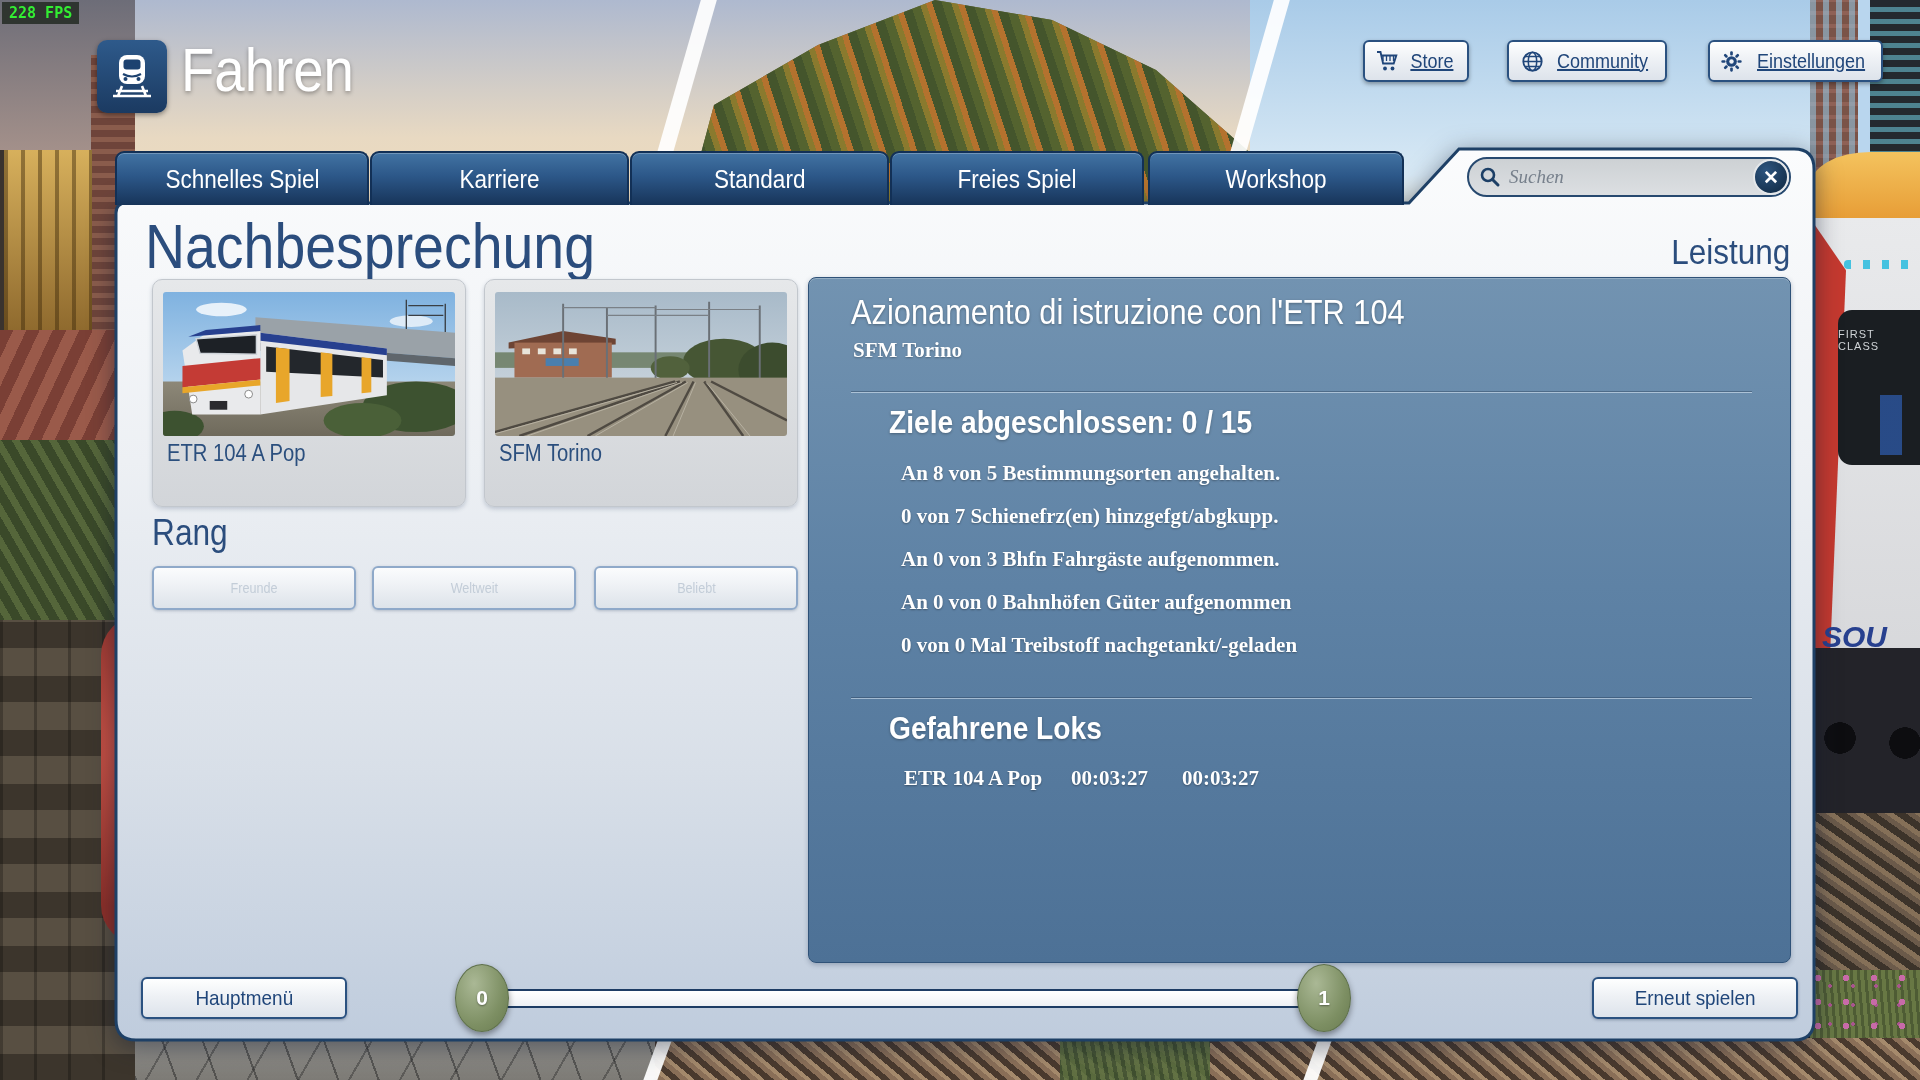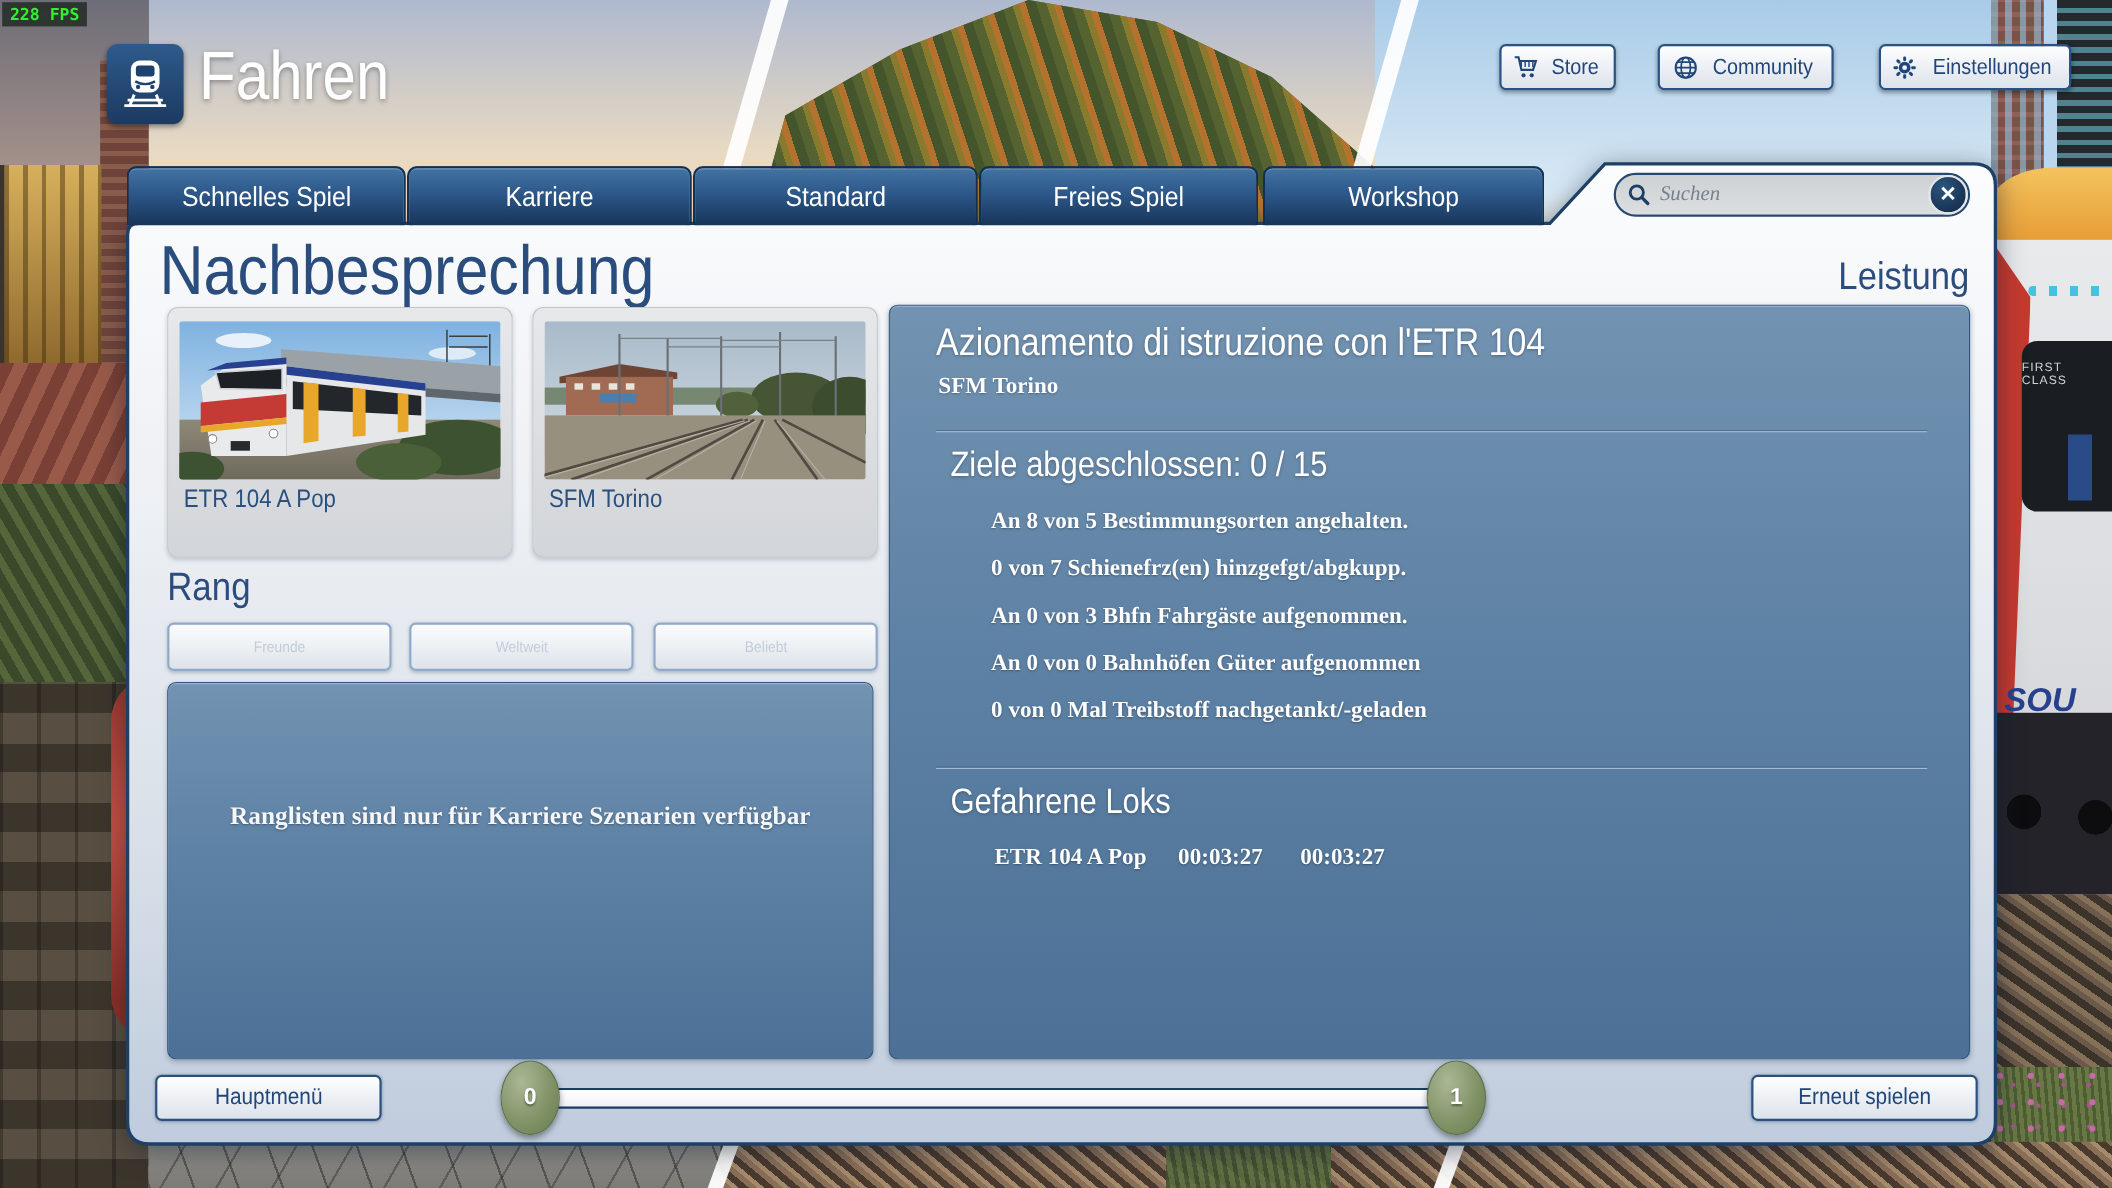--- a/index.html
+++ b/index.html
@@ -83,21 +83,21 @@
         background:linear-gradient(180deg,#2e5a8b,#1b3a61);box-shadow:0 2px 5px rgba(0,0,0,.4);
         display:flex;align-items:center;justify-content:center;}
   .app-title{left:181px;top:34px;color:#fff;font-size:62px;font-weight:400;z-index:6;
              text-shadow:0 2px 5px rgba(0,0,0,.35);}
   .cond{display:inline-block;transform:scaleX(.88);transform-origin:0 50%;white-space:nowrap;}
   .condc{display:inline-block;transform:scaleX(.9);transform-origin:50% 50%;white-space:nowrap;}
   .condr{display:inline-block;transform:scaleX(.9);transform-origin:100% 50%;white-space:nowrap;}
   .topbtn{top:40px;height:38px;z-index:6;display:flex;align-items:center;justify-content:center;gap:8px;
           border:2px solid #2a5180;border-radius:6px;color:#20467a;font-size:20px;cursor:pointer;
           background:linear-gradient(180deg,#feffff 0%,#eef1f5 45%,#dde3eb 100%);
-          box-shadow:0 2px 4px rgba(0,0,0,.35);}
+          box-shadow:0 2px 4px rgba(0,0,0,.35);text-decoration:underline;}
 
   
   .panel-svg{left:113px;top:146px;z-index:1;filter:drop-shadow(0 5px 12px rgba(15,25,45,.5));}
   .tab{top:151px;height:52px;z-index:3;display:flex;align-items:center;justify-content:center;cursor:pointer;
        border:2px solid #123056;border-bottom:none;border-radius:9px 9px 0 0;color:#fff;font-size:25px;
        background:linear-gradient(180deg,#4273a3 0%,#2c5788 45%,#173459 100%);
        box-shadow:inset 0 1px 0 rgba(255,255,255,.25);}
   .search{left:1467px;top:157px;width:324px;height:40px;z-index:4;border:2px solid #27496f;border-radius:21px;
           background:linear-gradient(180deg,#cdd1d4,#dcdfe2);display:flex;align-items:center;box-sizing:border-box;}
   .search-input{flex:1;min-width:0;background:transparent;border:none;outline:none;margin-left:6px;
@@ -128,21 +128,21 @@
   .rank-panel{left:152px;top:620px;width:642px;height:343px;z-index:4;box-sizing:border-box;}
   .rank-empty{position:absolute;left:0;right:0;top:108px;text-align:center;color:#f4f6f9;
               font-family:"Liberation Serif",serif;font-weight:bold;font-size:23px;text-shadow:0 1px 2px rgba(0,0,0,.35);}
 
   .debrief{left:808px;top:277px;width:983px;height:686px;z-index:4;box-sizing:border-box;}
   .debrief .title{position:absolute;left:42px;top:14px;font-size:35px;color:#fff;text-shadow:0 1px 3px rgba(0,0,0,.3);}
   .debrief .subtitle{position:absolute;left:44px;top:60px;font-family:"Liberation Serif",serif;font-weight:bold;
                      font-size:21px;color:#fff;text-shadow:0 1px 2px rgba(0,0,0,.3);}
   .divider{position:absolute;left:42px;right:38px;height:0;border-top:1px solid rgba(225,238,250,.55);
            box-shadow:0 -1px 0 rgba(25,45,70,.35);}
-  .sec-heading{position:absolute;left:55px;font-size:32px;color:#fff;text-shadow:0 1px 3px rgba(0,0,0,.3);}
+  .sec-heading{position:absolute;left:80px;font-size:32px;color:#fff;text-shadow:0 1px 3px rgba(0,0,0,.3);font-weight:bold;}
   .obj-line{position:absolute;left:92px;font-family:"Liberation Serif",serif;font-weight:bold;font-size:21px;
             color:#fff;text-shadow:0 1px 2px rgba(0,0,0,.35);}
   .loco-cell{position:absolute;font-family:"Liberation Serif",serif;font-weight:bold;font-size:21px;color:#fff;
              text-shadow:0 1px 2px rgba(0,0,0,.35);}
 
   
   .footbtn{top:977px;height:38px;width:202px;z-index:4;border:2px solid #2a5180;border-radius:6px;cursor:pointer;
            background:linear-gradient(180deg,#feffff 0%,#eef1f5 45%,#dde3eb 100%);color:#20467a;font-size:21px;
            display:flex;align-items:center;justify-content:center;box-shadow:0 1px 3px rgba(40,60,90,.4);}
   .slider-track{left:470px;top:989px;width:860px;height:15px;z-index:4;border:2px solid #1d3c64;border-radius:3px;
@@ -378,23 +378,20 @@
   <div class="abs rank-heading"><span class="cond">Rang</span></div>
   <div class="abs rankbtn" style="left:152px;">
       <span class="condc">Freunde</span>
     </div>
   <div class="abs rankbtn" style="left:372px;">
       <span class="condc">Weltweit</span>
     </div>
   <div class="abs rankbtn" style="left:594px;">
       <span class="condc">Beliebt</span>
     </div>
-  <div class="abs steel rank-panel">
-    <div class="rank-empty">Ranglisten sind nur für Karriere Szenarien verfügbar</div>
-  </div>
 
   <div class="abs steel debrief">
     <div class="title"><span class="cond">Azionamento di istruzione con l'ETR 104</span></div>
     <div class="subtitle">SFM Torino</div>
     <div class="divider" style="top:114px;"></div>
     <div class="sec-heading" style="top:126px;"><span class="cond">Ziele abgeschlossen: 0 / 15</span></div>
     <div class="obj-line" style="top:183px;">An 8 von 5 Bestimmungsorten angehalten.</div>
     <div class="obj-line" style="top:226px;">0 von 7 Schienefrz(en) hinzgefgt/abgkupp.</div>
     <div class="obj-line" style="top:269px;">An 0 von 3 Bhfn Fahrgäste aufgenommen.</div>
     <div class="obj-line" style="top:312px;">An 0 von 0 Bahnhöfen Güter aufgenommen</div>

